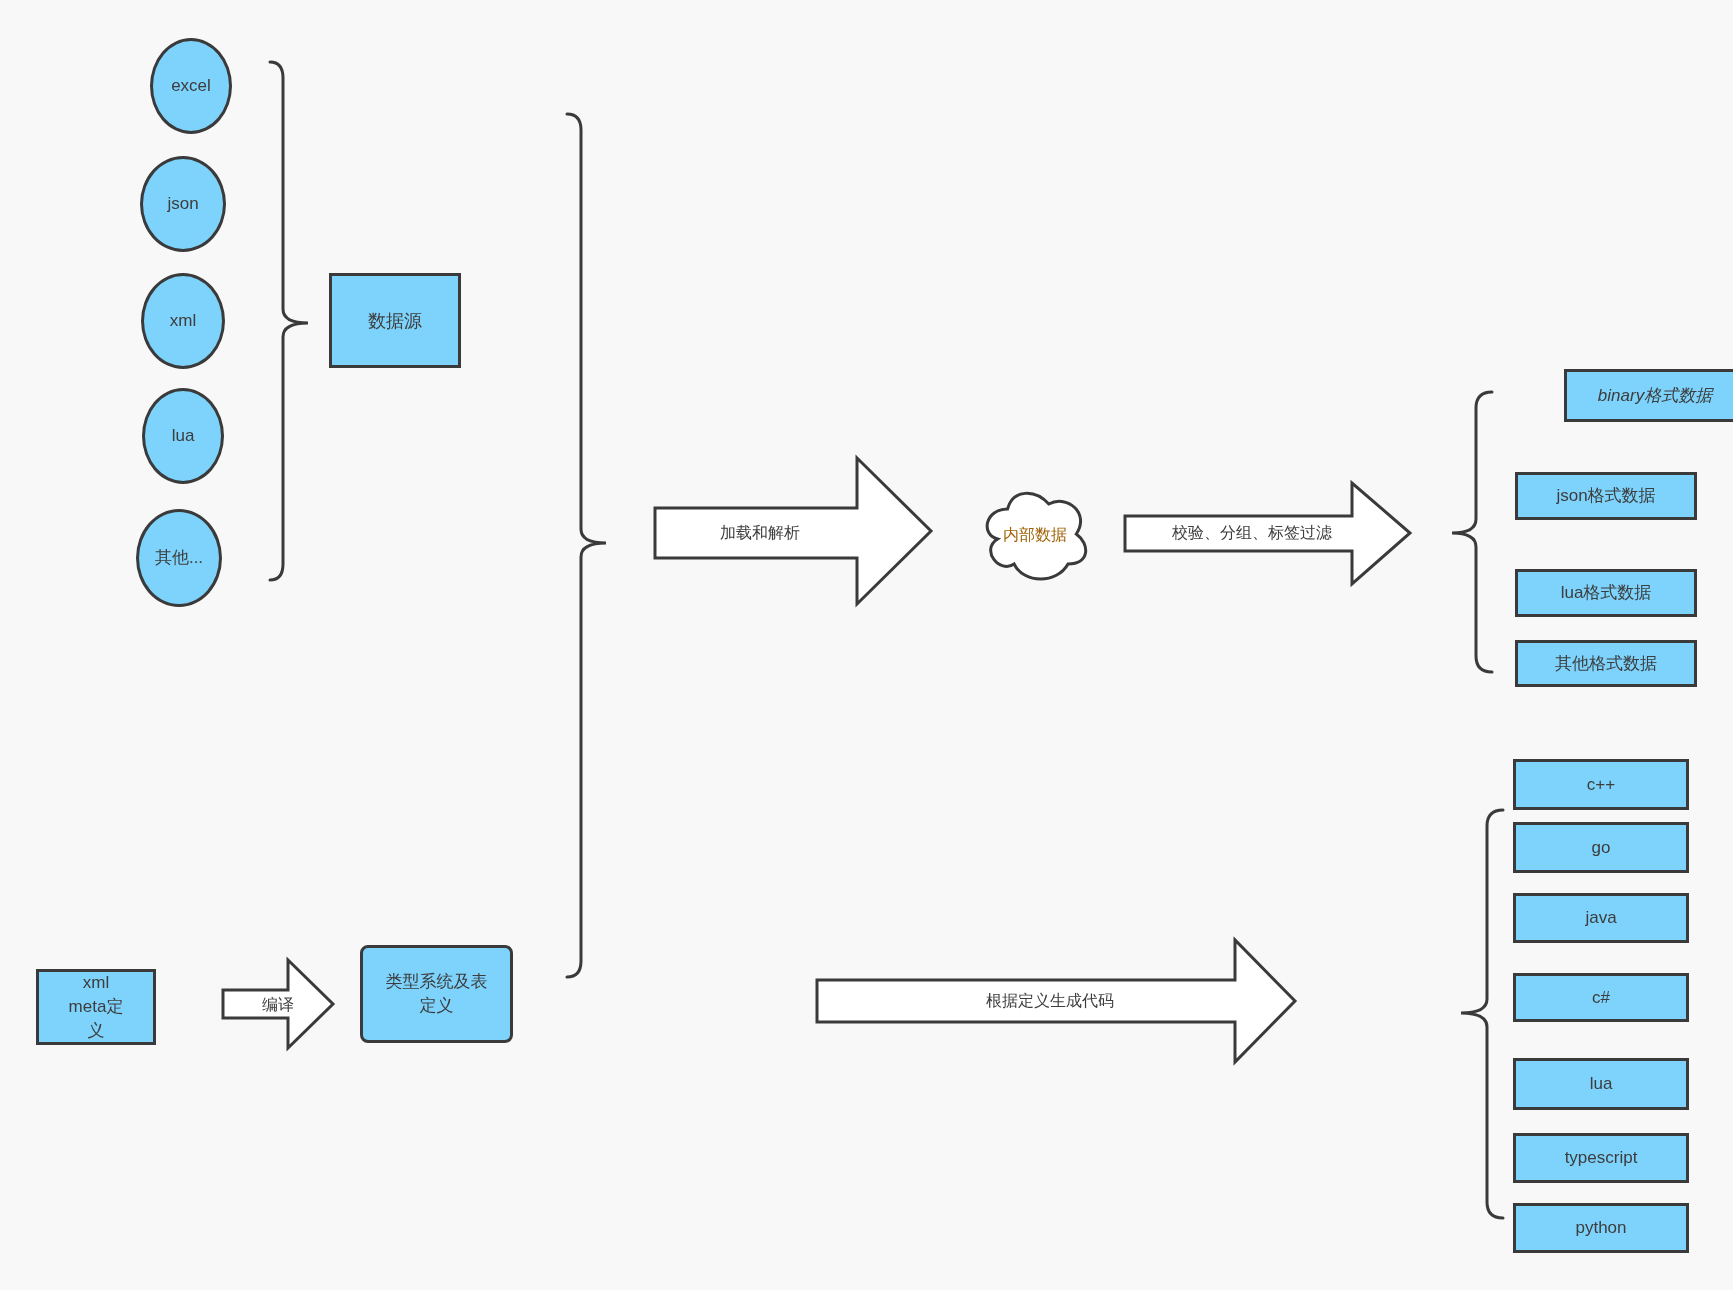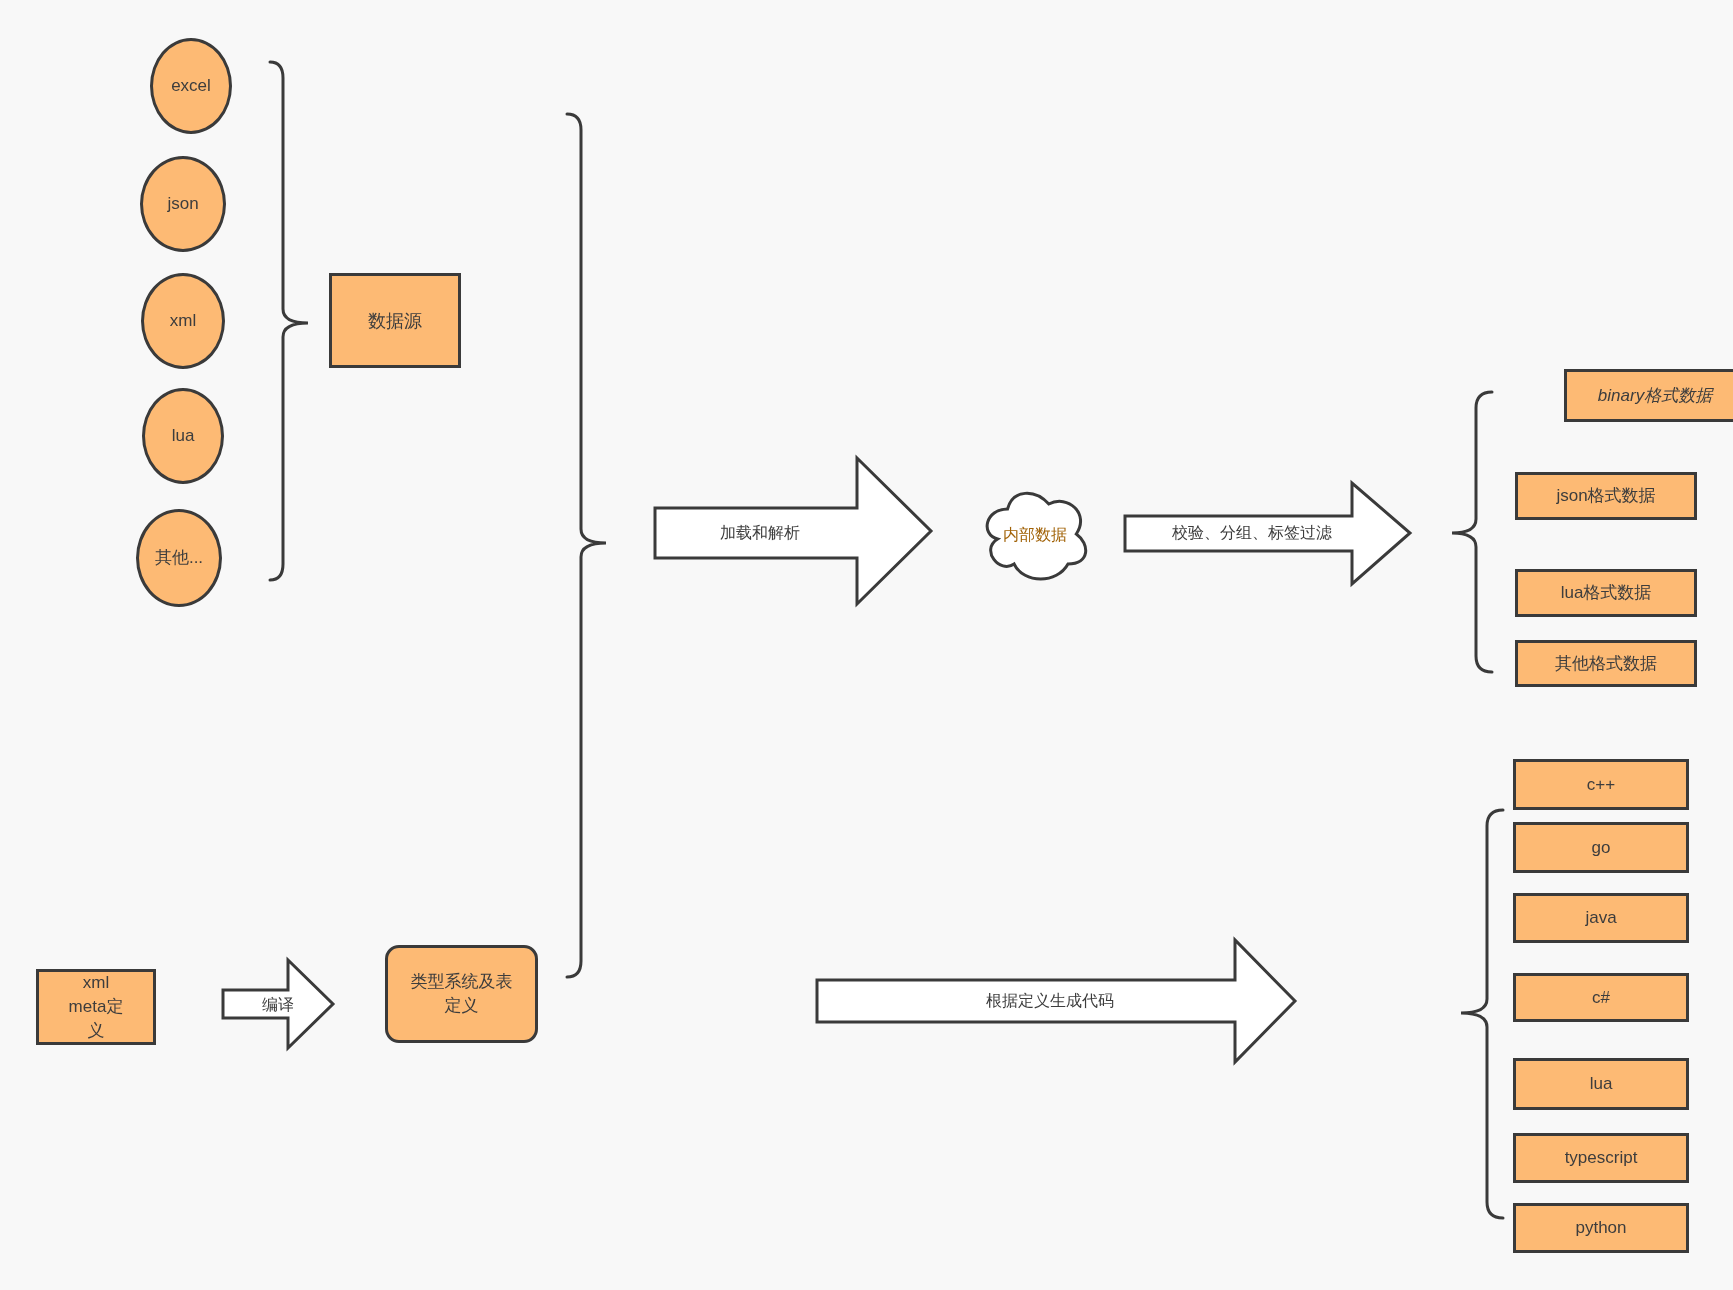--- a/index.html
+++ b/index.html
@@ -18,32 +18,32 @@
   }
   #shapes {
     position: absolute;
     left: 0; top: 0;
     width: 1733px;
     height: 1290px;
   }
   .node {
     position: absolute;
     box-sizing: border-box;
-    background: #fdba74;
+    background: #7dd3fc;
     border: 3px solid #3a3a3a;
     display: flex;
     align-items: center;
     justify-content: center;
     text-align: center;
     font-size: 17px;
     line-height: 24px;
     color: #3d3d3d;
   }
   .ellipse { border-radius: 50%; }
-  .rounded { border-radius: 14px; margin-left: 25px; }
+  .rounded { border-radius: 8px; }
   .arrow-label {
     position: absolute;
     transform: translate(-50%, -50%);
     font-size: 16px;
     white-space: nowrap;
     color: #3d3d3d;
   }
   .cloud-label {
     position: absolute;
     transform: translate(-50%, -50%);

